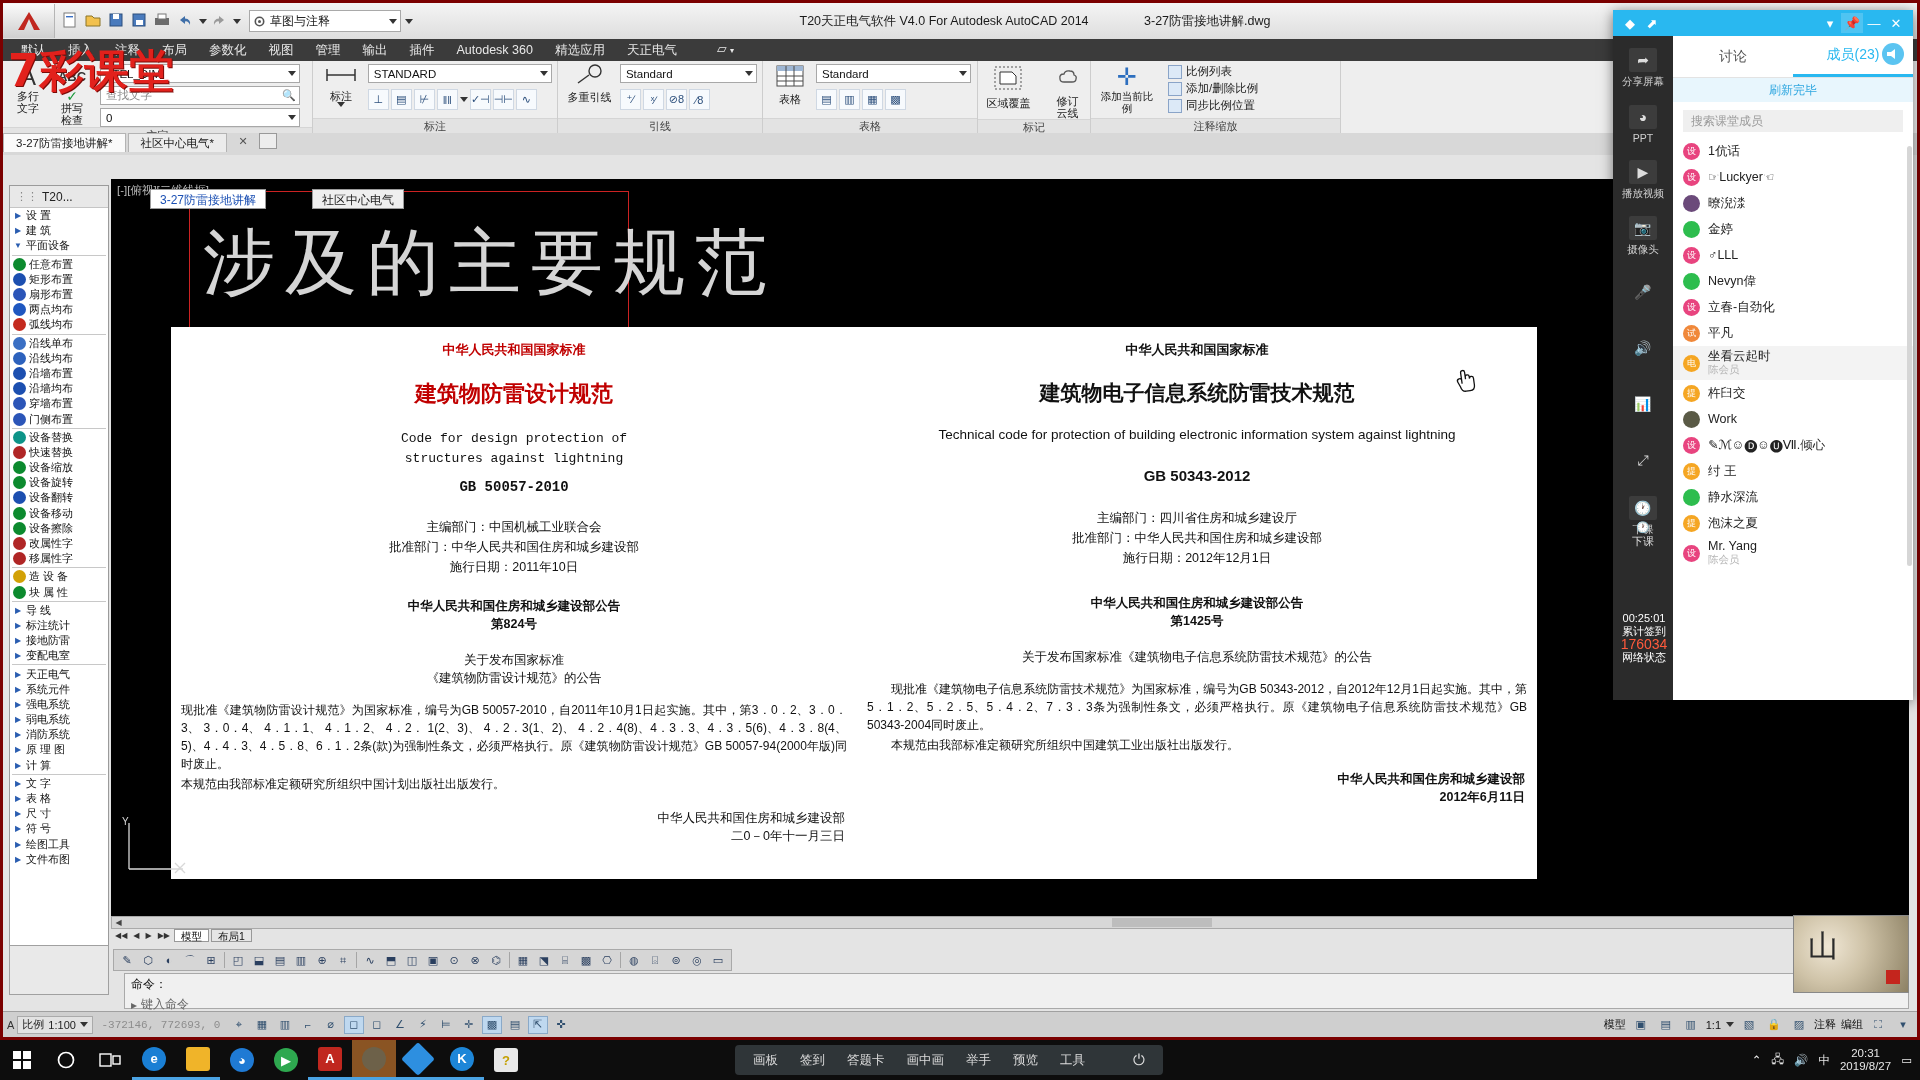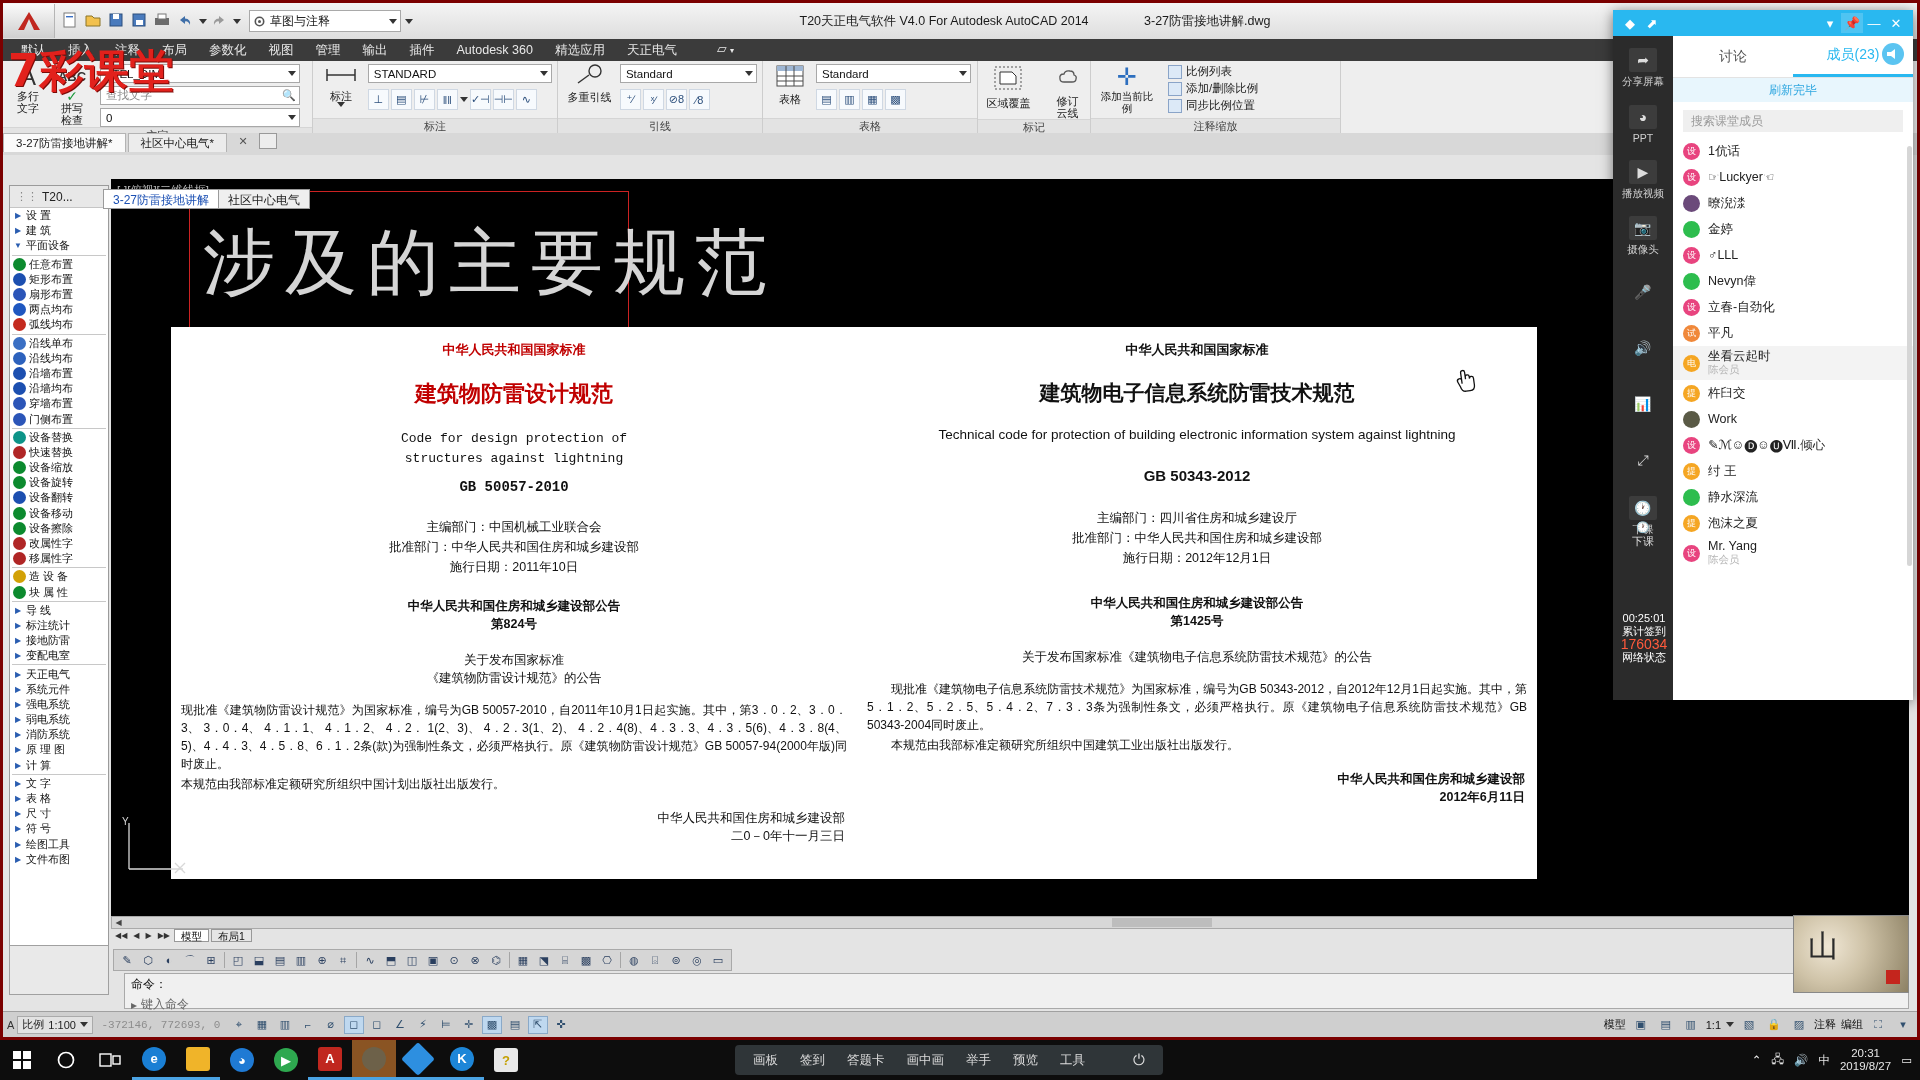--- a/index.html
+++ b/index.html
@@ -63,21 +63,21 @@
   .doctab { height:19px;line-height:19px;padding:0 12px;background:#ececec;
      border:1px solid #b3b3b3;border-bottom:none;margin-right:2px;color:#1a1a1a; }
   .doctab.active { background:#fafafa;font-weight:normal; }
   .xbtn { width:16px;height:16px;display:flex;align-items:center;justify-content:center;
      font-size:11px;color:#555;margin-left:6px; }
 
   
   .filetabs { position:absolute;left:100px;top:186px;height:20px;display:flex;
      font-size:12px;z-index:5; }
   .ftab { height:20px;line-height:20px;padding:0 9px;border:1px solid #9b9b9b;
-     background:#efefef;margin-right:-1px;color:#222; }
+     background:#efefef;margin-right:-1px;color:#222;margin-left:47px; }
   .ftab.active { background:#fff;color:#1a4fb3; }
 
   
   .palette { position:absolute;left:6px;top:182px;width:100px;bottom:42px;
      background:#f0f0f0;border:1px solid #9b9b9b; }
   .pal-head { height:22px;background:#e8e8e8;border-bottom:1px solid #c5c5c5;
      font-size:12px;color:#222;display:flex;align-items:center;padding-left:6px;gap:4px; }
   .pal-list { position:absolute;top:22px;left:0;right:0;bottom:0;overflow:hidden;
      background:#fff; }
   .pitem { height:15.2px;display:flex;align-items:center;font-size:11px;color:#111;

